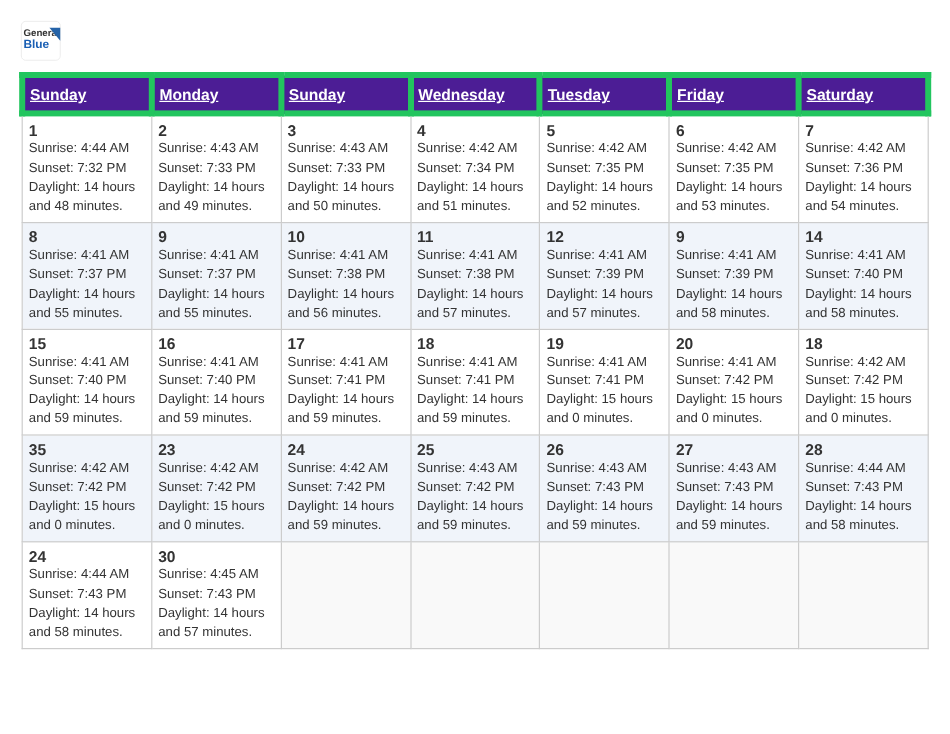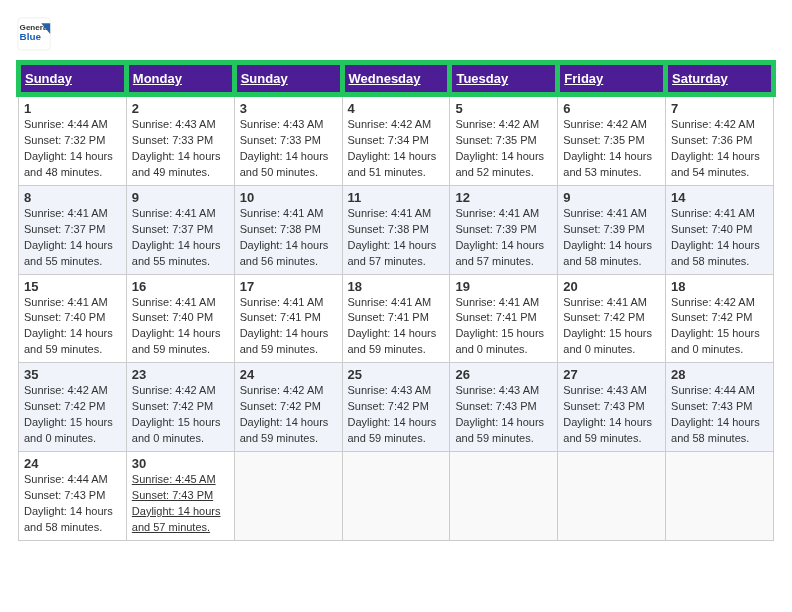--- a/index.html
+++ b/index.html
@@ -322,21 +322,21 @@
       <tr>
         <td>
           <span class="day-num">24</span>
           <div class="day-info" style="white-space: pre-line;">Sunrise: 4:44 AM
 Sunset: 7:43 PM
 Daylight: 14 hours
 and 58 minutes.</div>
         </td>
         <td>
           <span class="day-num">30</span>
-          <div class="day-info" style="white-space: pre-line; text-decoration: underline;">Sunrise: 4:45 AM
+          <div class="day-info" style="white-space: pre-line;">Sunrise: 4:45 AM
 Sunset: 7:43 PM
 Daylight: 14 hours
 and 57 minutes.</div>
         </td>
         <td class="empty-cell"></td>
         <td class="empty-cell"></td>
         <td class="empty-cell"></td>
         <td class="empty-cell"></td>
         <td class="empty-cell"></td>
       </tr>

